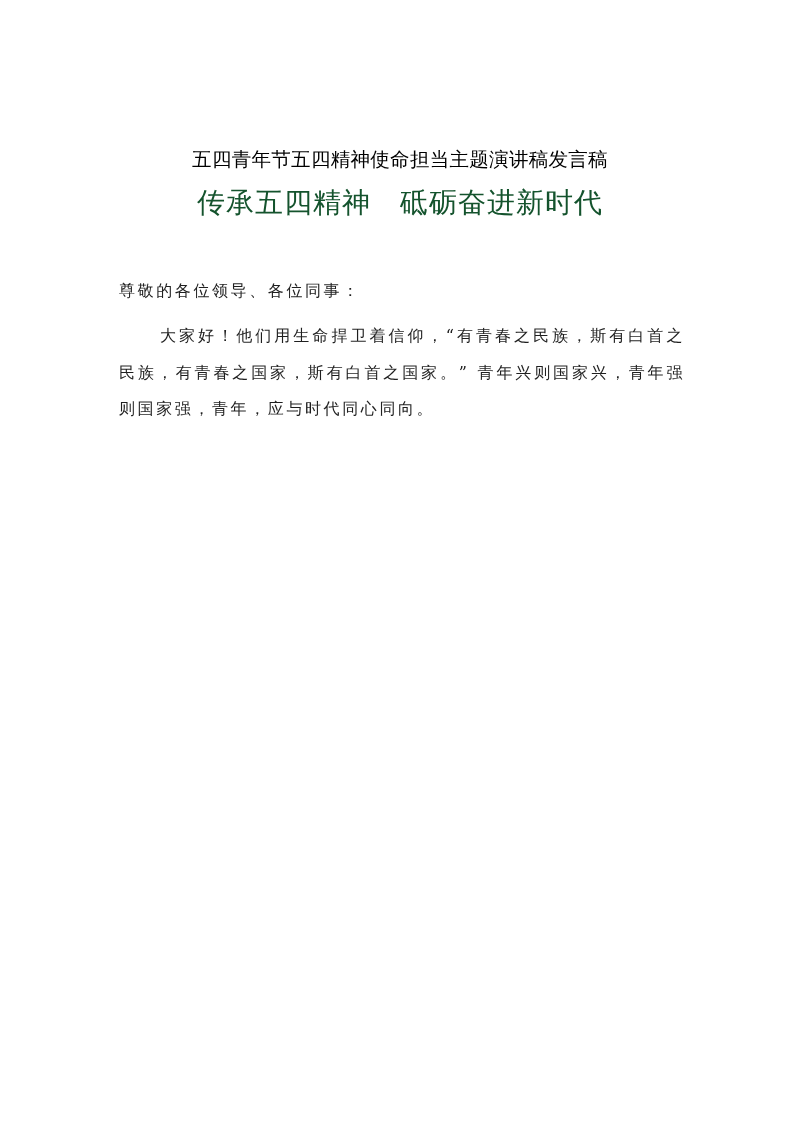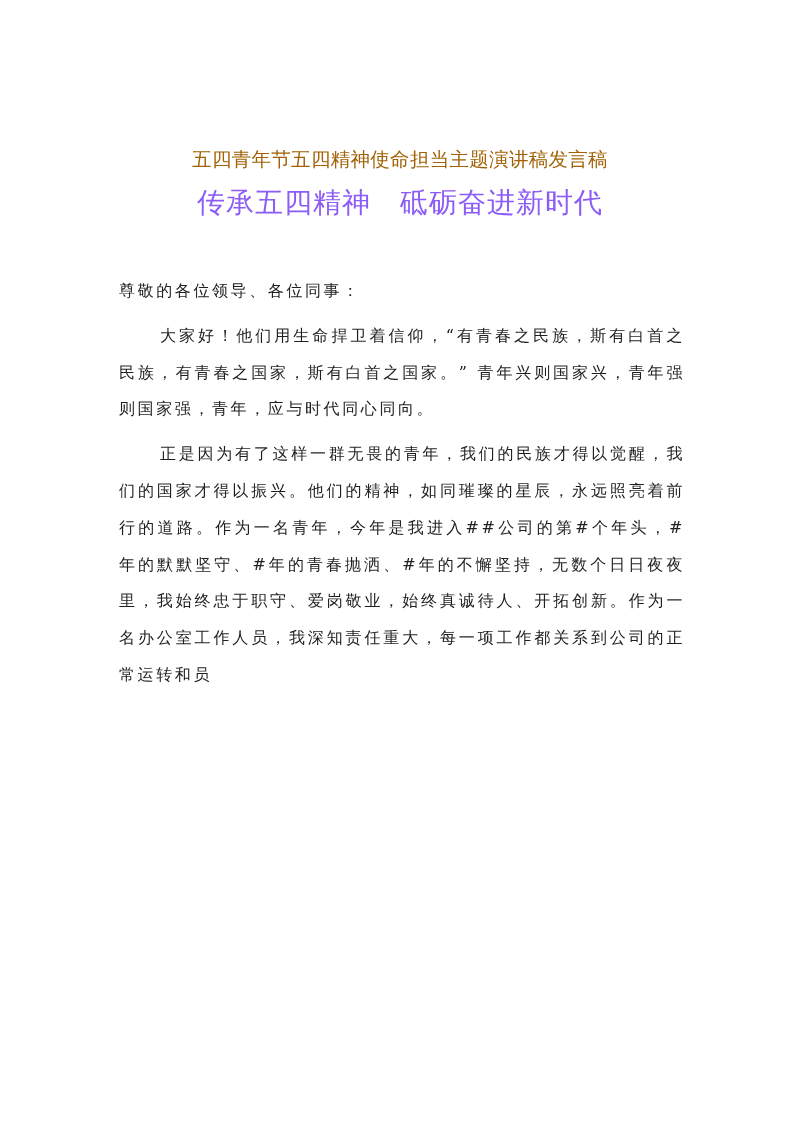--- a/index.html
+++ b/index.html
@@ -22,32 +22,32 @@
     }
     .subtitle {
       position: absolute;
       top: 146px;
       left: 0;
       width: 800px;
       text-align: center;
       font-family: "DejaVu Sans", sans-serif;
       font-size: 19.5px;
       letter-spacing: 0.3px;
-      color: #a16207;
+      color: #000000;
     }
     .title {
       position: absolute;
       top: 184px;
       left: 0;
       width: 800px;
       text-align: center;
       font-family: "DejaVu Sans", sans-serif;
       font-size: 28px;
       letter-spacing: 1px;
-      color: #8b5cf6;
+      color: #14532d;
       word-spacing: 14px;
     }
     .body-text {
       position: absolute;
       left: 119px;
       top: 273px;
       width: 566px;
       font-family: "DejaVu Serif", serif;
       font-size: 16px;
       line-height: 36.8px;
@@ -71,15 +71,14 @@
 </head>
 <body>
 
 <div class="page">
   <div class="subtitle">五四青年节五四精神使命担当主题演讲稿发言稿</div>
   <div class="title">传承五四精神　砥砺奋进新时代</div>
 
   <div class="body-text">
     <p class="salutation">尊敬的各位领导、各位同事：</p>
     <p class="indent">大家好！他们用生命捍卫着信仰，“有青春之民族，斯有白首之民族，有青春之国家，斯有白首之国家。” 青年兴则国家兴，青年强则国家强，青年，应与时代同心同向。</p>
-    <p class="indent">正是因为有了这样一群无畏的青年，我们的民族才得以觉醒，我们的国家才得以振兴。他们的精神，如同璀璨的星辰，永远照亮着前行的道路。作为一名青年，今年是我进入##公司的第#个年头，#年的默默坚守、#年的青春抛洒、#年的不懈坚持，无数个日日夜夜里，我始终忠于职守、爱岗敬业，始终真诚待人、开拓创新。作为一名办公室工作人员，我深知责任重大，每一项工作都关系到公司的正常运转和员</p>
   </div>
 </div>
 
 </body></html>

